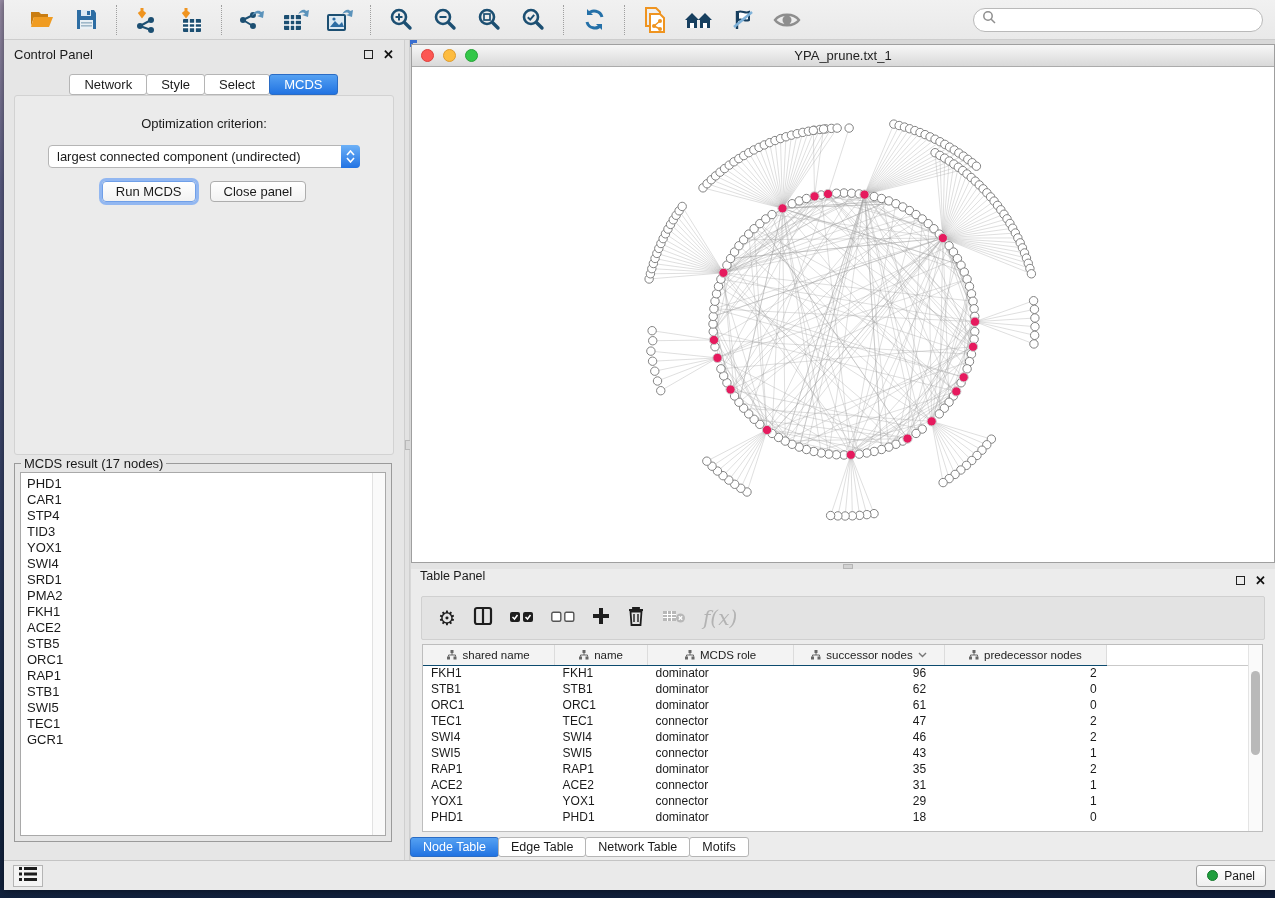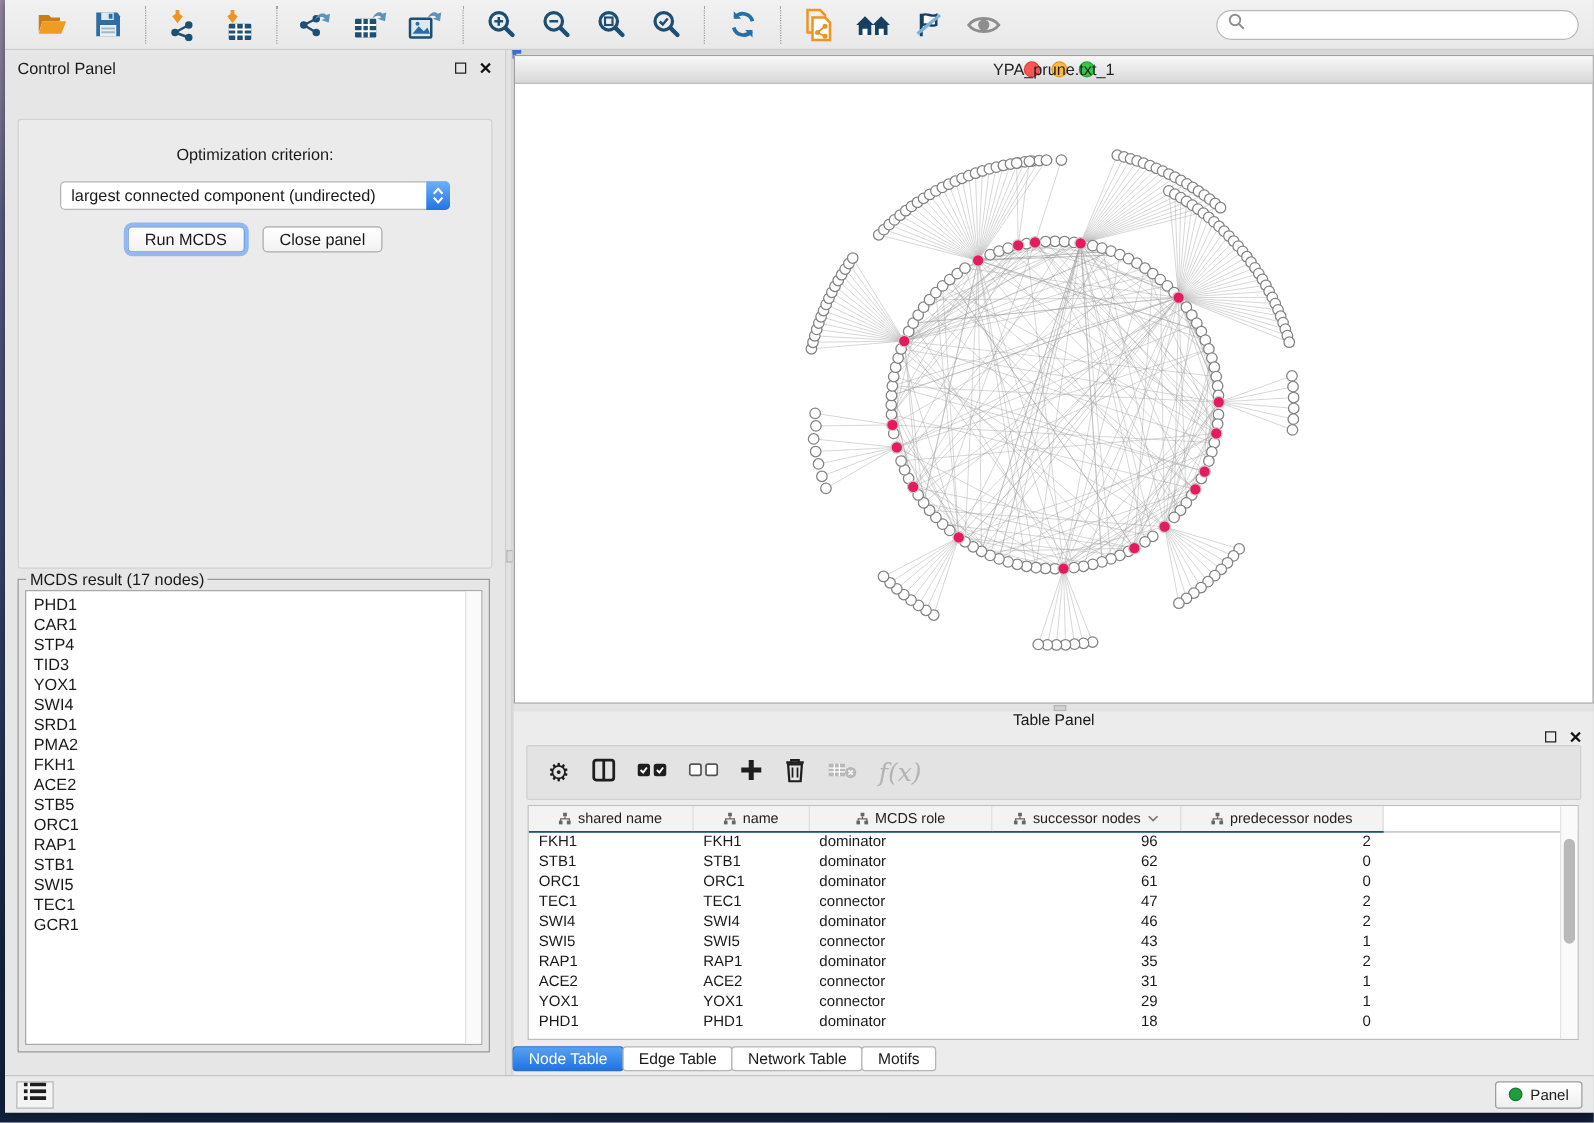--- a/index.html
+++ b/index.html
@@ -72,36 +72,36 @@
     border-left:1px solid #e2e2e2; }
 
   
   .right-col { position:absolute; left:406px; top:0; right:0; bottom:0; background:#d8d8d8; }
   .mdi-corner { position:absolute; left:0; top:0; width:7px; height:7px;
     border-left:3px solid #3a6fd0; border-top:3px solid #3a6fd0; }
 
   .net-window { position:absolute; left:1px; top:4px; right:0; height:519px;
     background:#fff; border:1px solid #9f9f9f; }
   .net-titlebar { height:22px; background:linear-gradient(#f7f7f7,#d9d9d9);
-    border-bottom:1px solid #ababab; display:flex; align-items:center; position:relative;justify-content:center; }
+    border-bottom:1px solid #ababab; display:flex; align-items:center; position:relative; }
   .traffic { display:flex; gap:9px; margin-left:9px; }
   .light { width:13px; height:13px; border-radius:50%; }
   .light.red { background:#fc5753; border:1px solid #df3f3b; }
   .light.yellow { background:#fdbc40; border:1px solid #de9b2d; }
   .light.green { background:#33c748; border:1px solid #27a338; }
   .net-title { position:absolute; left:0; right:0; text-align:center; font-size:13px; color:#222; }
   .net-canvas-wrap { position:absolute; left:0; right:0; top:22px; bottom:0; overflow:hidden; }
 
   .hdivider { position:absolute; left:1px; right:0; top:523px; height:6px; background:#e3e3e3; }
   .hgrip { position:absolute; left:50%; top:1px; width:10px; height:5px; background:#d2d2d2;
     border:1px solid #b5b5b5; }
 
   
   .table-panel { position:absolute; left:1px; right:0; top:529px; bottom:0; background:#ececec; }
-  .tp-header { height:22px; display:flex; align-items:center; padding:0 9px;flex-direction:column; }
+  .tp-header { height:22px; display:flex; padding:0 9px; }
   .tp-title { font-size:12.5px; }
   .tp-toolbar { margin:5px 10px 0 10px; height:44px; background:#e3e3e3;
     border:1px solid #d0d0d0; border-radius:2px; display:flex; align-items:center; gap:17px;
     padding-left:16px; }
   .tp-ic { display:flex; align-items:center; justify-content:center; }
   .fx { font-family:"DejaVu Serif", serif; font-style:italic; font-size:20px; color:#b3b3b3; }
 
   .table-wrap { position:absolute; left:11px; right:12px; top:75px; bottom:28px;
     background:#fff; border:1px solid #bdbdbd; overflow:hidden; }
   table.node-table { border-collapse:collapse; table-layout:fixed; }
@@ -329,20 +329,26 @@
 
   <div class="main">
 
     <div class="control-panel">
       <div class="panel-header">
         <span class="panel-title">Control Panel</span>
         <span class="win-icons">
           <span class="float-ic"></span>
           <span class="close-ic">✕</span>
         </span>
+      </div>
+      <div class="cp-tabs">
+        <div class="tab">Network</div>
+        <div class="tab">Style</div>
+        <div class="tab">Select</div>
+        <div class="tab selected">MCDS</div>
       </div>
       <div class="cp-card">
         <div class="opt-label">Optimization criterion:</div>
         <div class="combo">
           <span class="combo-text">largest connected component (undirected)</span>
           <span class="combo-btn">
             <svg width="9" height="6" viewBox="0 0 9 6">
                 <path d="M1 5l3.5-4L8 5" stroke="#fff" stroke-width="1.6" fill="none"></path>
               </svg>
             <svg width="9" height="6" viewBox="0 0 9 6">

